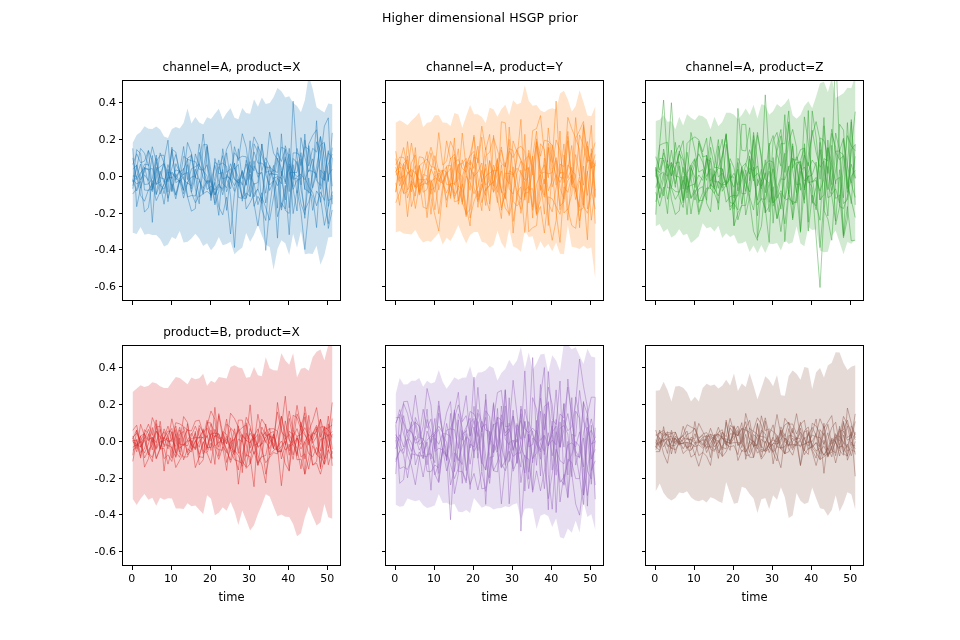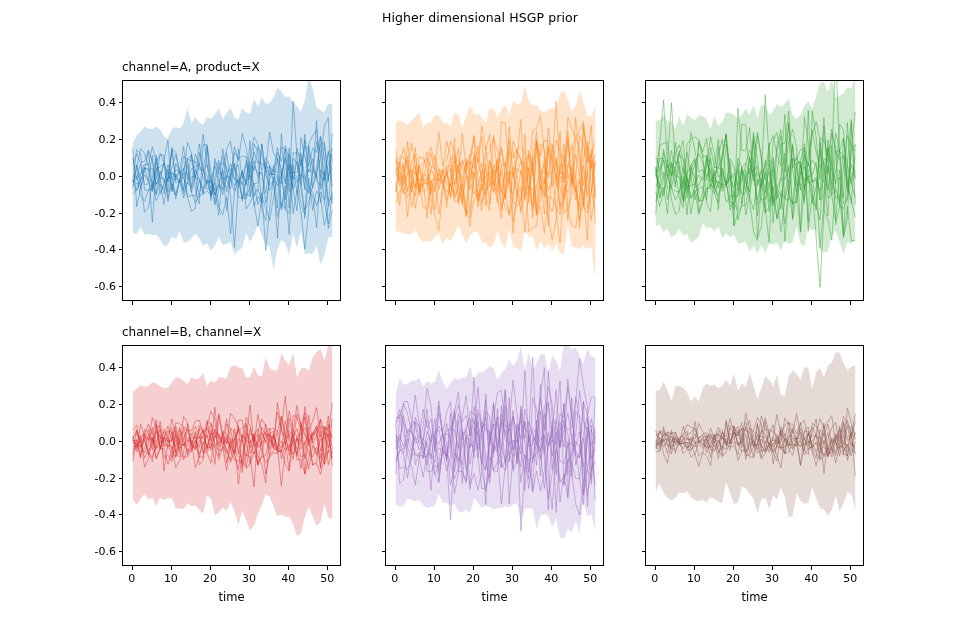--- a/index.html
+++ b/index.html
@@ -19,20 +19,21 @@
     font-size:12.5px;
     color:#000000;
     letter-spacing:0.1px;
   }
 
   .panel{position:absolute;}
   .panel-title{
     position:absolute;
     left:0;right:0;
     top:-20px;
+    text-align:center;
     font-size:12px;
     color:#000000;
     white-space:nowrap;
   }
   .axes-frame{
     position:absolute;
     left:0;top:0;
     width:100%;height:100%;
     border:0.9px solid #000000;
     box-sizing:border-box;
@@ -112,20 +113,21 @@
         <div class="tick-mark ytick-mark" style="top: 206.267px;"></div>
         <div class="ytick-label" style="top: 206.267px;">-0.6</div>
         <div class="tick-mark xtick-mark" style="left: 9.77679px;"></div>
         <div class="tick-mark xtick-mark" style="left: 48.8839px;"></div>
         <div class="tick-mark xtick-mark" style="left: 87.9911px;"></div>
         <div class="tick-mark xtick-mark" style="left: 127.098px;"></div>
         <div class="tick-mark xtick-mark" style="left: 166.205px;"></div>
         <div class="tick-mark xtick-mark" style="left: 205.312px;"></div>
       </div>
       <div class="panel" style="left: 385px; top: 80px; width: 219px; height: 221px;">
+        <div class="panel-title">channel=A, product=Y</div>
         <div class="axes-frame">
           <svg class="plot-svg" width="219" height="221">
             <path d="M9.78,41.85 L 13.69,39.21 L 17.60,41.53 L 21.51,44.37 L 25.42,39.63 L 29.33,36.05 L 33.24,31.43 L 37.15,46.25 L 41.06,41.69 L 44.97,40.96 L 48.88,34.23 L 52.79,34.19 L 56.71,41.56 L 60.62,41.78 L 64.53,44.92 L 68.44,31.90 L 72.35,33.57 L 76.26,46.84 L 80.17,35.14 L 84.08,23.91 L 87.99,33.19 L 91.90,33.24 L 95.81,36.11 L 99.72,42.17 L 103.63,26.71 L 107.54,28.32 L 111.46,35.72 L 115.37,28.26 L 119.28,23.67 L 123.19,34.26 L 127.10,19.28 L 131.01,23.44 L 134.92,21.74 L 138.83,4.24 L 142.74,19.68 L 146.65,24.76 L 150.56,24.02 L 154.47,29.44 L 158.38,31.37 L 162.29,28.51 L 166.21,27.21 L 170.12,28.60 L 174.03,12.52 L 177.94,9.63 L 181.85,18.41 L 185.76,30.86 L 189.67,24.91 L 193.58,9.31 L 197.49,21.35 L 201.40,34.50 L 205.31,35.22 L 209.22,25.42 L 209.22,197.13 L 205.31,166.42 L 201.40,167.79 L 197.49,164.65 L 193.58,168.09 L 189.67,166.47 L 185.76,165.74 L 181.85,143.67 L 177.94,172.94 L 174.03,172.72 L 170.12,161.51 L 166.21,170.17 L 162.29,162.81 L 158.38,167.01 L 154.47,160.21 L 150.56,169.39 L 146.65,155.20 L 142.74,156.12 L 138.83,148.88 L 134.92,170.71 L 131.01,167.29 L 127.10,165.19 L 123.19,147.82 L 119.28,167.79 L 115.37,161.84 L 111.46,149.64 L 107.54,164.03 L 103.63,166.54 L 99.72,161.71 L 95.81,160.91 L 91.90,150.91 L 87.99,150.96 L 84.08,154.11 L 80.17,162.57 L 76.26,154.08 L 72.35,143.92 L 68.44,152.70 L 64.53,159.89 L 60.62,156.82 L 56.71,163.38 L 52.79,151.91 L 48.88,156.21 L 44.97,160.68 L 41.06,159.83 L 37.15,161.61 L 33.24,156.56 L 29.33,148.63 L 25.42,153.50 L 21.51,153.10 L 17.60,152.61 L 13.69,150.00 L 9.78,151.26 Z" fill="#ff7f0e" fill-opacity="0.22" stroke="none"></path>
             <path d="M9.78,111.35 L 13.69,80.61 L 17.60,112.09 L 21.51,91.64 L 25.42,95.23 L 29.33,107.45 L 33.24,103.58 L 37.15,99.50 L 41.06,136.67 L 44.97,100.55 L 48.88,97.24 L 52.79,132.80 L 56.71,104.58 L 60.62,94.27 L 64.53,77.11 L 68.44,104.04 L 72.35,83.50 L 76.26,123.44 L 80.17,83.32 L 84.08,74.10 L 87.99,56.20 L 91.90,81.89 L 95.81,56.14 L 99.72,116.58 L 103.63,130.01 L 107.54,54.28 L 111.46,93.90 L 115.37,108.91 L 119.28,117.22 L 123.19,45.99 L 127.10,96.27 L 131.01,78.00 L 134.92,38.37 L 138.83,116.32 L 142.74,86.91 L 146.65,129.35 L 150.56,103.34 L 154.47,92.61 L 158.38,91.14 L 162.29,92.84 L 166.21,91.66 L 170.12,76.56 L 174.03,96.45 L 177.94,97.21 L 181.85,59.72 L 185.76,105.29 L 189.67,107.18 L 193.58,129.49 L 197.49,126.75 L 201.40,64.92 L 205.31,86.80 L 209.22,84.48" fill="none" stroke="#ff7f0e" stroke-opacity="0.5" stroke-width="0.9" stroke-linejoin="round"></path>
             <path d="M9.78,93.82 L 13.69,90.26 L 17.60,103.47 L 21.51,60.56 L 25.42,95.69 L 29.33,84.63 L 33.24,114.13 L 37.15,103.70 L 41.06,97.92 L 44.97,71.75 L 48.88,89.11 L 52.79,51.61 L 56.71,84.15 L 60.62,79.89 L 64.53,60.36 L 68.44,70.28 L 72.35,106.31 L 76.26,78.86 L 80.17,92.40 L 84.08,109.28 L 87.99,73.51 L 91.90,118.81 L 95.81,107.62 L 99.72,94.90 L 103.63,92.19 L 107.54,89.15 L 111.46,111.38 L 115.37,40.82 L 119.28,41.82 L 123.19,89.20 L 127.10,152.04 L 131.01,111.33 L 134.92,118.54 L 138.83,53.34 L 142.74,121.91 L 146.65,75.27 L 150.56,50.21 L 154.47,98.68 L 158.38,133.15 L 162.29,65.97 L 166.21,105.89 L 170.12,93.57 L 174.03,124.99 L 177.94,120.84 L 181.85,83.89 L 185.76,89.57 L 189.67,94.10 L 193.58,146.72 L 197.49,85.01 L 201.40,114.50 L 205.31,80.94 L 209.22,115.52" fill="none" stroke="#ff7f0e" stroke-opacity="0.5" stroke-width="0.9" stroke-linejoin="round"></path>
             <path d="M9.78,77.59 L 13.69,97.69 L 17.60,112.80 L 21.51,110.51 L 25.42,81.79 L 29.33,73.86 L 33.24,111.30 L 37.15,85.48 L 41.06,70.55 L 44.97,116.71 L 48.88,134.32 L 52.79,150.04 L 56.71,109.73 L 60.62,84.95 L 64.53,84.39 L 68.44,120.66 L 72.35,119.69 L 76.26,103.06 L 80.17,125.78 L 84.08,144.92 L 87.99,91.18 L 91.90,115.92 L 95.81,103.09 L 99.72,114.40 L 103.63,79.31 L 107.54,105.20 L 111.46,79.03 L 115.37,129.19 L 119.28,111.13 L 123.19,89.74 L 127.10,92.10 L 131.01,111.28 L 134.92,105.89 L 138.83,151.66 L 142.74,108.57 L 146.65,75.08 L 150.56,128.27 L 154.47,62.75 L 158.38,68.22 L 162.29,144.54 L 166.21,87.43 L 170.12,131.46 L 174.03,161.46 L 177.94,105.85 L 181.85,111.40 L 185.76,94.40 L 189.67,36.59 L 193.58,79.05 L 197.49,104.20 L 201.40,78.89 L 205.31,44.29 L 209.22,116.71" fill="none" stroke="#ff7f0e" stroke-opacity="0.5" stroke-width="0.9" stroke-linejoin="round"></path>
             <path d="M9.78,121.75 L 13.69,111.18 L 17.60,101.07 L 21.51,93.13 L 25.42,88.38 L 29.33,91.95 L 33.24,98.96 L 37.15,98.17 L 41.06,103.76 L 44.97,88.86 L 48.88,74.61 L 52.79,90.30 L 56.71,89.48 L 60.62,126.20 L 64.53,96.35 L 68.44,56.95 L 72.35,123.31 L 76.26,105.53 L 80.17,80.46 L 84.08,83.76 L 87.99,54.18 L 91.90,126.35 L 95.81,93.98 L 99.72,66.57 L 103.63,97.04 L 107.54,111.39 L 111.46,80.88 L 115.37,65.91 L 119.28,96.52 L 123.19,102.82 L 127.10,59.94 L 131.01,71.34 L 134.92,79.02 L 138.83,89.65 L 142.74,86.11 L 146.65,137.08 L 150.56,64.90 L 154.47,87.52 L 158.38,102.94 L 162.29,46.93 L 166.21,81.48 L 170.12,20.08 L 174.03,93.09 L 177.94,62.91 L 181.85,128.55 L 185.76,113.40 L 189.67,57.25 L 193.58,49.38 L 197.49,40.48 L 201.40,79.30 L 205.31,79.86 L 209.22,84.36" fill="none" stroke="#ff7f0e" stroke-opacity="0.5" stroke-width="0.9" stroke-linejoin="round"></path>
             <path d="M9.78,86.09 L 13.69,104.86 L 17.60,94.55 L 21.51,74.90 L 25.42,125.60 L 29.33,111.67 L 33.24,84.08 L 37.15,111.24 L 41.06,108.48 L 44.97,88.11 L 48.88,96.31 L 52.79,99.95 L 56.71,102.19 L 60.62,111.88 L 64.53,102.69 L 68.44,102.32 L 72.35,98.34 L 76.26,52.05 L 80.17,86.51 L 84.08,74.81 L 87.99,70.31 L 91.90,97.06 L 95.81,121.72 L 99.72,107.89 L 103.63,104.65 L 107.54,101.16 L 111.46,85.81 L 115.37,111.73 L 119.28,92.22 L 123.19,92.47 L 127.10,93.59 L 131.01,87.15 L 134.92,91.75 L 138.83,99.00 L 142.74,69.15 L 146.65,84.87 L 150.56,132.43 L 154.47,118.53 L 158.38,98.13 L 162.29,121.87 L 166.21,130.85 L 170.12,107.09 L 174.03,91.52 L 177.94,91.79 L 181.85,139.25 L 185.76,93.48 L 189.67,110.55 L 193.58,95.47 L 197.49,125.33 L 201.40,132.23 L 205.31,113.74 L 209.22,79.30" fill="none" stroke="#ff7f0e" stroke-opacity="0.5" stroke-width="0.9" stroke-linejoin="round"></path>
             <path d="M9.78,70.18 L 13.69,97.70 L 17.60,94.55 L 21.51,135.70 L 25.42,100.00 L 29.33,106.25 L 33.24,75.77 L 37.15,76.67 L 41.06,87.84 L 44.97,109.03 L 48.88,106.73 L 52.79,93.54 L 56.71,89.02 L 60.62,90.85 L 64.53,115.27 L 68.44,87.86 L 72.35,67.81 L 76.26,120.89 L 80.17,132.74 L 84.08,128.32 L 87.99,91.71 L 91.90,79.45 L 95.81,45.16 L 99.72,68.82 L 103.63,53.33 L 107.54,110.59 L 111.46,105.00 L 115.37,89.85 L 119.28,118.32 L 123.19,94.31 L 127.10,120.33 L 131.01,124.93 L 134.92,120.29 L 138.83,100.46 L 142.74,95.73 L 146.65,49.66 L 150.56,47.53 L 154.47,34.56 L 158.38,72.27 L 162.29,96.82 L 166.21,63.74 L 170.12,104.28 L 174.03,50.01 L 177.94,132.00 L 181.85,127.86 L 185.76,144.43 L 189.67,147.33 L 193.58,117.68 L 197.49,77.57 L 201.40,60.49 L 205.31,108.80 L 209.22,128.16" fill="none" stroke="#ff7f0e" stroke-opacity="0.5" stroke-width="0.9" stroke-linejoin="round"></path>
             <path d="M9.78,101.87 L 13.69,124.35 L 17.60,82.88 L 21.51,92.03 L 25.42,89.58 L 29.33,106.05 L 33.24,84.90 L 37.15,81.43 L 41.06,77.88 L 44.97,85.56 L 48.88,86.48 L 52.79,96.67 L 56.71,102.48 L 60.62,91.34 L 64.53,103.74 L 68.44,112.58 L 72.35,83.32 L 76.26,82.62 L 80.17,77.35 L 84.08,98.53 L 87.99,76.18 L 91.90,77.79 L 95.81,100.24 L 99.72,124.53 L 103.63,80.09 L 107.54,92.58 L 111.46,117.14 L 115.37,137.58 L 119.28,81.64 L 123.19,107.70 L 127.10,113.10 L 131.01,92.01 L 134.92,80.26 L 138.83,84.46 L 142.74,150.74 L 146.65,146.59 L 150.56,144.73 L 154.47,104.37 L 158.38,116.21 L 162.29,67.22 L 166.21,87.88 L 170.12,58.95 L 174.03,69.71 L 177.94,101.68 L 181.85,87.43 L 185.76,64.53 L 189.67,107.02 L 193.58,139.84 L 197.49,117.31 L 201.40,90.07 L 205.31,139.20 L 209.22,108.40" fill="none" stroke="#ff7f0e" stroke-opacity="0.5" stroke-width="0.9" stroke-linejoin="round"></path>
@@ -143,20 +145,21 @@
         <div class="tick-mark ytick-mark" style="top: 169.433px;"></div>
         <div class="tick-mark ytick-mark" style="top: 206.267px;"></div>
         <div class="tick-mark xtick-mark" style="left: 9.77679px;"></div>
         <div class="tick-mark xtick-mark" style="left: 48.8839px;"></div>
         <div class="tick-mark xtick-mark" style="left: 87.9911px;"></div>
         <div class="tick-mark xtick-mark" style="left: 127.098px;"></div>
         <div class="tick-mark xtick-mark" style="left: 166.205px;"></div>
         <div class="tick-mark xtick-mark" style="left: 205.312px;"></div>
       </div>
       <div class="panel" style="left: 645px; top: 80px; width: 219px; height: 221px;">
+        <div class="panel-title">channel=A, product=Z</div>
         <div class="axes-frame">
           <svg class="plot-svg" width="219" height="221">
             <path d="M9.78,39.95 L 13.69,38.76 L 17.60,34.06 L 21.51,40.67 L 25.42,40.18 L 29.33,48.14 L 33.24,35.75 L 37.15,44.62 L 41.06,33.29 L 44.97,36.69 L 48.88,39.34 L 52.79,34.13 L 56.71,35.18 L 60.62,38.21 L 64.53,48.15 L 68.44,35.80 L 72.35,45.35 L 76.26,41.02 L 80.17,31.70 L 84.08,31.77 L 87.99,33.87 L 91.90,38.17 L 95.81,34.01 L 99.72,27.43 L 103.63,33.98 L 107.54,23.66 L 111.46,37.56 L 115.37,23.23 L 119.28,24.40 L 123.19,33.66 L 127.10,30.34 L 131.01,22.92 L 134.92,26.34 L 138.83,22.72 L 142.74,17.28 L 146.65,34.33 L 150.56,37.85 L 154.47,34.10 L 158.38,25.08 L 162.29,20.23 L 166.21,27.23 L 170.12,15.50 L 174.03,2.30 L 177.94,0.77 L 181.85,11.33 L 185.76,-2.76 L 189.67,17.00 L 193.58,14.77 L 197.49,12.24 L 201.40,6.65 L 205.31,7.28 L 209.22,-5.33 L 209.22,158.54 L 205.31,162.63 L 201.40,161.00 L 197.49,173.23 L 193.58,161.33 L 189.67,149.49 L 185.76,154.89 L 181.85,170.83 L 177.94,171.14 L 174.03,169.61 L 170.12,148.20 L 166.21,148.94 L 162.29,145.90 L 158.38,165.19 L 154.47,162.44 L 150.56,145.17 L 146.65,161.22 L 142.74,162.91 L 138.83,158.77 L 134.92,169.45 L 131.01,161.90 L 127.10,162.88 L 123.19,162.71 L 119.28,172.05 L 115.37,164.01 L 111.46,172.37 L 107.54,164.45 L 103.63,170.89 L 99.72,160.34 L 95.81,162.24 L 91.90,162.47 L 87.99,153.68 L 84.08,156.06 L 80.17,152.15 L 76.26,156.96 L 72.35,144.66 L 68.44,150.39 L 64.53,145.91 L 60.62,147.35 L 56.71,142.31 L 52.79,155.26 L 48.88,158.88 L 44.97,162.00 L 41.06,152.79 L 37.15,154.28 L 33.24,147.97 L 29.33,154.11 L 25.42,156.58 L 21.51,147.63 L 17.60,151.09 L 13.69,142.99 L 9.78,145.32 Z" fill="#2ca02c" fill-opacity="0.22" stroke="none"></path>
             <path d="M9.78,93.54 L 13.69,104.54 L 17.60,114.84 L 21.51,79.47 L 25.42,106.68 L 29.33,110.38 L 33.24,111.18 L 37.15,86.30 L 41.06,117.09 L 44.97,86.69 L 48.88,96.28 L 52.79,119.38 L 56.71,119.54 L 60.62,77.25 L 64.53,92.85 L 68.44,106.33 L 72.35,74.89 L 76.26,58.31 L 80.17,101.84 L 84.08,121.64 L 87.99,122.62 L 91.90,128.99 L 95.81,86.24 L 99.72,133.98 L 103.63,115.53 L 107.54,86.01 L 111.46,123.87 L 115.37,117.69 L 119.28,127.10 L 123.19,161.38 L 127.10,76.53 L 131.01,117.14 L 134.92,109.66 L 138.83,117.81 L 142.74,85.07 L 146.65,123.69 L 150.56,119.69 L 154.47,92.21 L 158.38,74.10 L 162.29,84.98 L 166.21,49.22 L 170.12,71.06 L 174.03,86.30 L 177.94,79.92 L 181.85,116.68 L 185.76,114.43 L 189.67,70.31 L 193.58,69.97 L 197.49,57.09 L 201.40,102.06 L 205.31,119.28 L 209.22,136.48" fill="none" stroke="#2ca02c" stroke-opacity="0.5" stroke-width="0.9" stroke-linejoin="round"></path>
             <path d="M9.78,88.68 L 13.69,117.23 L 17.60,106.10 L 21.51,132.65 L 25.42,81.45 L 29.33,102.80 L 33.24,84.86 L 37.15,118.61 L 41.06,62.43 L 44.97,58.39 L 48.88,55.88 L 52.79,58.79 L 56.71,70.90 L 60.62,57.20 L 64.53,105.35 L 68.44,84.16 L 72.35,58.53 L 76.26,98.41 L 80.17,121.13 L 84.08,115.62 L 87.99,114.34 L 91.90,115.07 L 95.81,98.57 L 99.72,83.34 L 103.63,68.72 L 107.54,81.78 L 111.46,134.80 L 115.37,95.30 L 119.28,13.84 L 123.19,76.72 L 127.10,125.21 L 131.01,108.07 L 134.92,128.15 L 138.83,75.79 L 142.74,43.45 L 146.65,87.16 L 150.56,75.72 L 154.47,86.15 L 158.38,99.95 L 162.29,95.71 L 166.21,93.91 L 170.12,81.12 L 174.03,118.93 L 177.94,44.82 L 181.85,92.47 L 185.76,52.37 L 189.67,66.10 L 193.58,125.39 L 197.49,127.50 L 201.40,115.48 L 205.31,95.32 L 209.22,89.42" fill="none" stroke="#2ca02c" stroke-opacity="0.5" stroke-width="0.9" stroke-linejoin="round"></path>
             <path d="M9.78,111.27 L 13.69,125.18 L 17.60,109.84 L 21.51,97.34 L 25.42,83.72 L 29.33,106.37 L 33.24,70.00 L 37.15,90.26 L 41.06,96.17 L 44.97,133.00 L 48.88,108.73 L 52.79,133.55 L 56.71,120.43 L 60.62,107.00 L 64.53,107.12 L 68.44,112.55 L 72.35,100.12 L 76.26,106.82 L 80.17,63.23 L 84.08,86.96 L 87.99,144.84 L 91.90,131.93 L 95.81,124.41 L 99.72,124.41 L 103.63,100.79 L 107.54,51.33 L 111.46,79.13 L 115.37,117.84 L 119.28,118.37 L 123.19,102.52 L 127.10,122.00 L 131.01,70.05 L 134.92,54.81 L 138.83,118.51 L 142.74,100.63 L 146.65,64.99 L 150.56,111.39 L 154.47,150.20 L 158.38,62.70 L 162.29,99.37 L 166.21,106.29 L 170.12,156.08 L 174.03,206.51 L 177.94,132.02 L 181.85,85.46 L 185.76,113.37 L 189.67,107.86 L 193.58,121.97 L 197.49,87.27 L 201.40,54.58 L 205.31,65.15 L 209.22,69.79" fill="none" stroke="#2ca02c" stroke-opacity="0.5" stroke-width="0.9" stroke-linejoin="round"></path>
             <path d="M9.78,85.99 L 13.69,116.49 L 17.60,97.39 L 21.51,82.82 L 25.42,95.05 L 29.33,86.52 L 33.24,72.00 L 37.15,59.68 L 41.06,111.75 L 44.97,84.09 L 48.88,106.66 L 52.79,60.12 L 56.71,73.40 L 60.62,122.22 L 64.53,130.69 L 68.44,89.55 L 72.35,128.65 L 76.26,87.90 L 80.17,106.10 L 84.08,93.46 L 87.99,128.22 L 91.90,103.15 L 95.81,43.42 L 99.72,43.47 L 103.63,99.72 L 107.54,79.84 L 111.46,51.39 L 115.37,78.16 L 119.28,98.27 L 123.19,102.50 L 127.10,87.82 L 131.01,107.96 L 134.92,95.62 L 138.83,72.19 L 142.74,113.38 L 146.65,123.24 L 150.56,81.41 L 154.47,81.62 L 158.38,118.54 L 162.29,91.22 L 166.21,78.97 L 170.12,84.97 L 174.03,118.97 L 177.94,113.47 L 181.85,67.07 L 185.76,88.98 L 189.67,117.66 L 193.58,113.95 L 197.49,156.76 L 201.40,137.75 L 205.31,40.92 L 209.22,123.85" fill="none" stroke="#2ca02c" stroke-opacity="0.5" stroke-width="0.9" stroke-linejoin="round"></path>
             <path d="M9.78,86.53 L 13.69,107.61 L 17.60,92.34 L 21.51,118.27 L 25.42,98.55 L 29.33,61.34 L 33.24,89.80 L 37.15,119.88 L 41.06,92.35 L 44.97,83.96 L 48.88,77.49 L 52.79,130.89 L 56.71,117.40 L 60.62,110.73 L 64.53,103.31 L 68.44,107.32 L 72.35,114.98 L 76.26,102.69 L 80.17,99.54 L 84.08,129.14 L 87.99,120.69 L 91.90,81.51 L 95.81,112.75 L 99.72,112.59 L 103.63,77.73 L 107.54,96.71 L 111.46,92.33 L 115.37,99.77 L 119.28,83.14 L 123.19,79.61 L 127.10,81.17 L 131.01,121.23 L 134.92,150.58 L 138.83,119.25 L 142.74,117.52 L 146.65,120.72 L 150.56,121.63 L 154.47,90.29 L 158.38,85.98 L 162.29,101.80 L 166.21,100.44 L 170.12,99.56 L 174.03,110.13 L 177.94,97.99 L 181.85,66.24 L 185.76,81.36 L 189.67,102.78 L 193.58,43.17 L 197.49,49.09 L 201.40,107.65 L 205.31,83.31 L 209.22,97.03" fill="none" stroke="#2ca02c" stroke-opacity="0.5" stroke-width="0.9" stroke-linejoin="round"></path>
             <path d="M9.78,120.91 L 13.69,103.96 L 17.60,67.99 L 21.51,87.22 L 25.42,81.58 L 29.33,88.61 L 33.24,116.44 L 37.15,126.45 L 41.06,94.31 L 44.97,116.82 L 48.88,106.90 L 52.79,62.18 L 56.71,75.94 L 60.62,74.68 L 64.53,107.57 L 68.44,92.89 L 72.35,107.34 L 76.26,74.37 L 80.17,54.19 L 84.08,91.76 L 87.99,144.68 L 91.90,27.35 L 95.81,69.28 L 99.72,69.92 L 103.63,46.68 L 107.54,94.73 L 111.46,119.18 L 115.37,99.15 L 119.28,131.55 L 123.19,125.73 L 127.10,100.12 L 131.01,64.38 L 134.92,48.47 L 138.83,91.44 L 142.74,61.04 L 146.65,48.42 L 150.56,66.50 L 154.47,151.39 L 158.38,105.50 L 162.29,94.60 L 166.21,120.00 L 170.12,124.97 L 174.03,56.93 L 177.94,59.20 L 181.85,75.70 L 185.76,109.51 L 189.67,88.96 L 193.58,68.74 L 197.49,116.79 L 201.40,41.58 L 205.31,102.31 L 209.22,75.30" fill="none" stroke="#2ca02c" stroke-opacity="0.5" stroke-width="0.9" stroke-linejoin="round"></path>
             <path d="M9.78,75.63 L 13.69,89.13 L 17.60,71.81 L 21.51,87.24 L 25.42,118.25 L 29.33,133.44 L 33.24,129.81 L 37.15,95.27 L 41.06,133.69 L 44.97,89.55 L 48.88,78.47 L 52.79,121.57 L 56.71,111.66 L 60.62,74.08 L 64.53,100.22 L 68.44,93.06 L 72.35,87.27 L 76.26,87.48 L 80.17,102.89 L 84.08,82.29 L 87.99,117.07 L 91.90,77.27 L 95.81,86.21 L 99.72,97.85 L 103.63,119.99 L 107.54,150.24 L 111.46,159.37 L 115.37,105.20 L 119.28,94.33 L 123.19,62.03 L 127.10,142.19 L 131.01,92.47 L 134.92,62.61 L 138.83,62.78 L 142.74,29.92 L 146.65,88.93 L 150.56,111.66 L 154.47,79.98 L 158.38,109.02 L 162.29,73.98 L 166.21,53.97 L 170.12,40.64 L 174.03,59.15 L 177.94,86.71 L 181.85,108.69 L 185.76,81.72 L 189.67,-31.65 L 193.58,70.82 L 197.49,73.81 L 201.40,100.18 L 205.31,122.70 L 209.22,63.44" fill="none" stroke="#2ca02c" stroke-opacity="0.5" stroke-width="0.9" stroke-linejoin="round"></path>
@@ -174,21 +177,21 @@
         <div class="tick-mark ytick-mark" style="top: 169.433px;"></div>
         <div class="tick-mark ytick-mark" style="top: 206.267px;"></div>
         <div class="tick-mark xtick-mark" style="left: 9.77679px;"></div>
         <div class="tick-mark xtick-mark" style="left: 48.8839px;"></div>
         <div class="tick-mark xtick-mark" style="left: 87.9911px;"></div>
         <div class="tick-mark xtick-mark" style="left: 127.098px;"></div>
         <div class="tick-mark xtick-mark" style="left: 166.205px;"></div>
         <div class="tick-mark xtick-mark" style="left: 205.312px;"></div>
       </div>
       <div class="panel" style="left: 122px; top: 345px; width: 219px; height: 221px;">
-        <div class="panel-title">channel=B, channel=X</div>
+        <div class="panel-title">product=B, product=X</div>
         <div class="axes-frame">
           <svg class="plot-svg" width="219" height="221">
             <path d="M9.78,45.95 L 13.69,42.41 L 17.60,39.24 L 21.51,40.95 L 25.42,39.76 L 29.33,36.16 L 33.24,37.33 L 37.15,40.17 L 41.06,41.89 L 44.97,41.95 L 48.88,36.15 L 52.79,30.88 L 56.71,32.12 L 60.62,34.90 L 64.53,38.26 L 68.44,31.43 L 72.35,33.30 L 76.26,32.25 L 80.17,27.64 L 84.08,39.79 L 87.99,34.86 L 91.90,36.65 L 95.81,30.90 L 99.72,31.85 L 103.63,32.45 L 107.54,21.06 L 111.46,19.30 L 115.37,21.60 L 119.28,22.24 L 123.19,31.77 L 127.10,30.94 L 131.01,20.92 L 134.92,29.13 L 138.83,30.27 L 142.74,11.18 L 146.65,22.36 L 150.56,24.19 L 154.47,24.55 L 158.38,7.21 L 162.29,14.45 L 166.21,18.68 L 170.12,7.18 L 174.03,31.24 L 177.94,22.67 L 181.85,21.66 L 185.76,24.73 L 189.67,11.30 L 193.58,5.68 L 197.49,3.55 L 201.40,14.31 L 205.31,-1.07 L 209.22,0.36 L 209.22,172.67 L 205.31,171.23 L 201.40,158.01 L 197.49,176.24 L 193.58,179.47 L 189.67,170.58 L 185.76,160.57 L 181.85,171.18 L 177.94,187.32 L 174.03,190.14 L 170.12,178.08 L 166.21,171.11 L 162.29,170.74 L 158.38,168.57 L 154.47,170.33 L 150.56,160.56 L 146.65,150.52 L 142.74,148.35 L 138.83,158.85 L 134.92,167.97 L 131.01,179.25 L 127.10,184.38 L 123.19,174.03 L 119.28,164.59 L 115.37,178.89 L 111.46,165.12 L 107.54,155.98 L 103.63,164.70 L 99.72,161.31 L 95.81,166.70 L 91.90,169.19 L 87.99,152.63 L 84.08,149.25 L 80.17,168.08 L 76.26,163.71 L 72.35,159.44 L 68.44,160.17 L 64.53,157.29 L 60.62,162.90 L 56.71,162.62 L 52.79,162.44 L 48.88,152.53 L 44.97,152.23 L 41.06,153.81 L 37.15,151.71 L 33.24,159.80 L 29.33,151.71 L 25.42,153.81 L 21.51,148.05 L 17.60,152.72 L 13.69,159.00 L 9.78,152.88 Z" fill="#d62728" fill-opacity="0.22" stroke="none"></path>
             <path d="M9.78,94.36 L 13.69,105.78 L 17.60,89.86 L 21.51,121.10 L 25.42,112.79 L 29.33,92.48 L 33.24,103.25 L 37.15,95.79 L 41.06,94.82 L 44.97,91.85 L 48.88,102.53 L 52.79,111.47 L 56.71,95.91 L 60.62,70.57 L 64.53,76.50 L 68.44,99.98 L 72.35,101.88 L 76.26,82.36 L 80.17,104.90 L 84.08,107.02 L 87.99,117.24 L 91.90,90.79 L 95.81,69.51 L 99.72,91.97 L 103.63,103.80 L 107.54,116.43 L 111.46,104.45 L 115.37,109.35 L 119.28,120.34 L 123.19,108.70 L 127.10,110.71 L 131.01,140.74 L 134.92,86.19 L 138.83,73.11 L 142.74,79.81 L 146.65,93.39 L 150.56,97.74 L 154.47,104.51 L 158.38,100.43 L 162.29,95.31 L 166.21,124.41 L 170.12,91.21 L 174.03,82.62 L 177.94,95.78 L 181.85,70.94 L 185.76,97.61 L 189.67,87.50 L 193.58,79.34 L 197.49,91.15 L 201.40,80.73 L 205.31,92.78 L 209.22,107.86" fill="none" stroke="#d62728" stroke-opacity="0.5" stroke-width="0.9" stroke-linejoin="round"></path>
             <path d="M9.78,92.11 L 13.69,102.68 L 17.60,78.28 L 21.51,89.79 L 25.42,94.92 L 29.33,71.55 L 33.24,80.94 L 37.15,80.27 L 41.06,125.09 L 44.97,95.05 L 48.88,95.21 L 52.79,80.03 L 56.71,98.15 L 60.62,98.82 L 64.53,94.23 L 68.44,87.27 L 72.35,94.27 L 76.26,108.40 L 80.17,97.08 L 84.08,89.47 L 87.99,104.51 L 91.90,61.32 L 95.81,97.37 L 99.72,93.74 L 103.63,104.52 L 107.54,114.05 L 111.46,92.75 L 115.37,85.39 L 119.28,81.43 L 123.19,78.96 L 127.10,107.25 L 131.01,98.33 L 134.92,117.04 L 138.83,110.61 L 142.74,109.53 L 146.65,90.17 L 150.56,91.86 L 154.47,65.93 L 158.38,85.57 L 162.29,90.79 L 166.21,64.91 L 170.12,85.28 L 174.03,59.36 L 177.94,80.90 L 181.85,66.80 L 185.76,94.97 L 189.67,119.13 L 193.58,117.13 L 197.49,128.16 L 201.40,113.05 L 205.31,77.82 L 209.22,119.83" fill="none" stroke="#d62728" stroke-opacity="0.5" stroke-width="0.9" stroke-linejoin="round"></path>
             <path d="M9.78,104.34 L 13.69,100.70 L 17.60,89.87 L 21.51,87.78 L 25.42,78.19 L 29.33,89.36 L 33.24,73.88 L 37.15,103.32 L 41.06,90.97 L 44.97,102.83 L 48.88,85.73 L 52.79,110.57 L 56.71,91.92 L 60.62,113.86 L 64.53,102.75 L 68.44,105.96 L 72.35,95.15 L 76.26,91.08 L 80.17,91.67 L 84.08,74.25 L 87.99,95.21 L 91.90,83.32 L 95.81,91.46 L 99.72,97.20 L 103.63,90.42 L 107.54,102.98 L 111.46,82.76 L 115.37,102.84 L 119.28,115.28 L 123.19,121.07 L 127.10,96.80 L 131.01,91.68 L 134.92,100.49 L 138.83,97.51 L 142.74,128.22 L 146.65,109.51 L 150.56,104.59 L 154.47,101.12 L 158.38,95.02 L 162.29,104.05 L 166.21,98.09 L 170.12,113.45 L 174.03,90.22 L 177.94,88.77 L 181.85,81.60 L 185.76,90.23 L 189.67,118.97 L 193.58,115.42 L 197.49,80.95 L 201.40,80.64 L 205.31,84.05 L 209.22,91.38" fill="none" stroke="#d62728" stroke-opacity="0.5" stroke-width="0.9" stroke-linejoin="round"></path>
             <path d="M9.78,89.94 L 13.69,100.05 L 17.60,95.19 L 21.51,111.99 L 25.42,104.23 L 29.33,98.69 L 33.24,81.13 L 37.15,102.27 L 41.06,82.90 L 44.97,91.21 L 48.88,112.15 L 52.79,83.54 L 56.71,102.40 L 60.62,97.95 L 64.53,99.99 L 68.44,89.45 L 72.35,80.18 L 76.26,90.48 L 80.17,107.91 L 84.08,101.44 L 87.99,101.47 L 91.90,89.32 L 95.81,92.10 L 99.72,91.90 L 103.63,73.12 L 107.54,100.02 L 111.46,106.57 L 115.37,93.00 L 119.28,95.95 L 123.19,71.27 L 127.10,79.81 L 131.01,98.28 L 134.92,68.30 L 138.83,87.89 L 142.74,95.39 L 146.65,102.58 L 150.56,91.15 L 154.47,106.02 L 158.38,105.44 L 162.29,91.42 L 166.21,104.87 L 170.12,84.64 L 174.03,90.54 L 177.94,111.20 L 181.85,107.82 L 185.76,123.15 L 189.67,99.67 L 193.58,108.43 L 197.49,112.25 L 201.40,83.08 L 205.31,81.80 L 209.22,79.04" fill="none" stroke="#d62728" stroke-opacity="0.5" stroke-width="0.9" stroke-linejoin="round"></path>
             <path d="M9.78,91.30 L 13.69,87.32 L 17.60,94.57 L 21.51,87.11 L 25.42,106.53 L 29.33,111.56 L 33.24,100.40 L 37.15,75.24 L 41.06,101.14 L 44.97,88.06 L 48.88,82.36 L 52.79,107.01 L 56.71,88.18 L 60.62,85.46 L 64.53,109.09 L 68.44,104.05 L 72.35,85.36 L 76.26,111.49 L 80.17,95.72 L 84.08,106.44 L 87.99,96.91 L 91.90,102.39 L 95.81,113.36 L 99.72,100.74 L 103.63,124.45 L 107.54,91.75 L 111.46,109.39 L 115.37,124.00 L 119.28,88.99 L 123.19,122.37 L 127.10,117.75 L 131.01,105.47 L 134.92,118.85 L 138.83,109.13 L 142.74,85.54 L 146.65,82.28 L 150.56,102.44 L 154.47,56.47 L 158.38,82.82 L 162.29,98.81 L 166.21,85.24 L 170.12,88.48 L 174.03,113.84 L 177.94,113.05 L 181.85,127.90 L 185.76,84.74 L 189.67,75.07 L 193.58,61.57 L 197.49,88.18 L 201.40,112.91 L 205.31,103.74 L 209.22,112.66" fill="none" stroke="#d62728" stroke-opacity="0.5" stroke-width="0.9" stroke-linejoin="round"></path>
             <path d="M9.78,109.28 L 13.69,84.56 L 17.60,101.09 L 21.51,92.82 L 25.42,83.37 L 29.33,94.19 L 33.24,112.71 L 37.15,102.97 L 41.06,102.33 L 44.97,118.13 L 48.88,103.90 L 52.79,87.72 L 56.71,105.98 L 60.62,81.18 L 64.53,95.34 L 68.44,93.96 L 72.35,102.92 L 76.26,79.48 L 80.17,86.60 L 84.08,82.02 L 87.99,91.20 L 91.90,118.46 L 95.81,67.60 L 99.72,87.48 L 103.63,97.75 L 107.54,82.55 L 111.46,105.71 L 115.37,79.81 L 119.28,126.70 L 123.19,76.71 L 127.10,102.15 L 131.01,88.60 L 134.92,119.65 L 138.83,89.93 L 142.74,86.42 L 146.65,97.58 L 150.56,88.52 L 154.47,100.64 L 158.38,139.77 L 162.29,104.65 L 166.21,100.20 L 170.12,98.42 L 174.03,108.43 L 177.94,79.83 L 181.85,128.40 L 185.76,112.19 L 189.67,88.43 L 193.58,80.89 L 197.49,122.77 L 201.40,80.93 L 205.31,118.81 L 209.22,105.02" fill="none" stroke="#d62728" stroke-opacity="0.5" stroke-width="0.9" stroke-linejoin="round"></path>
             <path d="M9.78,84.34 L 13.69,79.23 L 17.60,99.85 L 21.51,106.92 L 25.42,98.07 L 29.33,81.48 L 33.24,112.38 L 37.15,101.71 L 41.06,91.74 L 44.97,80.10 L 48.88,94.37 L 52.79,100.47 L 56.71,83.89 L 60.62,94.71 L 64.53,106.58 L 68.44,94.90 L 72.35,121.62 L 76.26,110.65 L 80.17,111.50 L 84.08,76.69 L 87.99,76.89 L 91.90,100.78 L 95.81,103.82 L 99.72,104.17 L 103.63,78.00 L 107.54,81.70 L 111.46,86.70 L 115.37,107.43 L 119.28,88.37 L 123.19,94.98 L 127.10,87.22 L 131.01,93.25 L 134.92,88.39 L 138.83,104.93 L 142.74,116.78 L 146.65,111.24 L 150.56,106.60 L 154.47,107.91 L 158.38,70.08 L 162.29,87.72 L 166.21,109.24 L 170.12,86.65 L 174.03,110.06 L 177.94,76.22 L 181.85,112.99 L 185.76,69.34 L 189.67,97.24 L 193.58,90.61 L 197.49,73.30 L 201.40,87.32 L 205.31,102.03 L 209.22,87.90" fill="none" stroke="#d62728" stroke-opacity="0.5" stroke-width="0.9" stroke-linejoin="round"></path>

